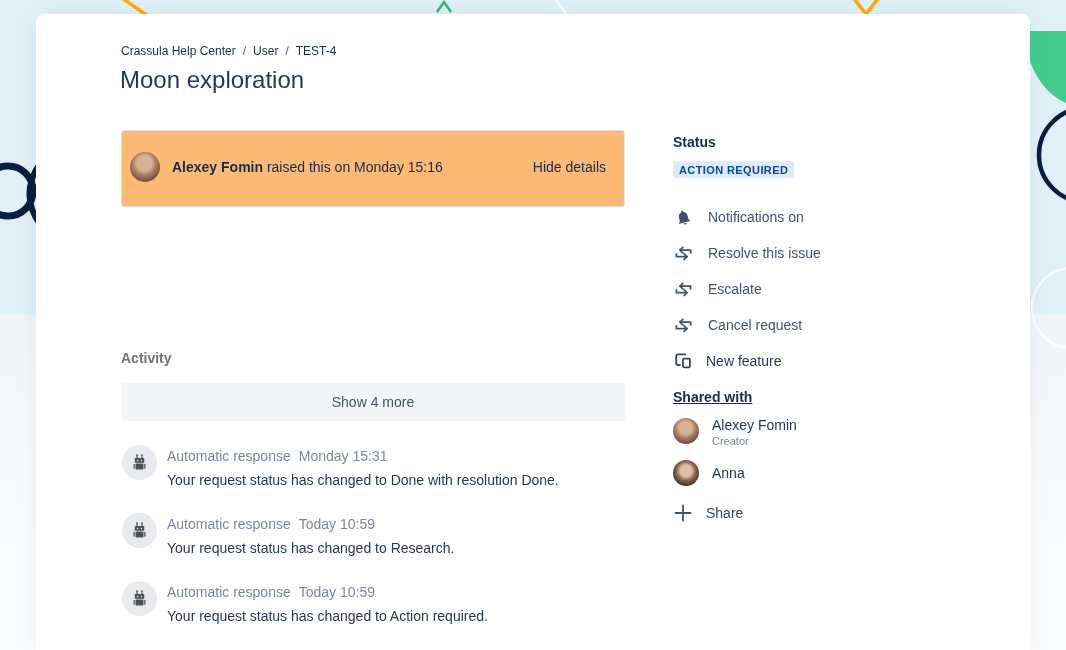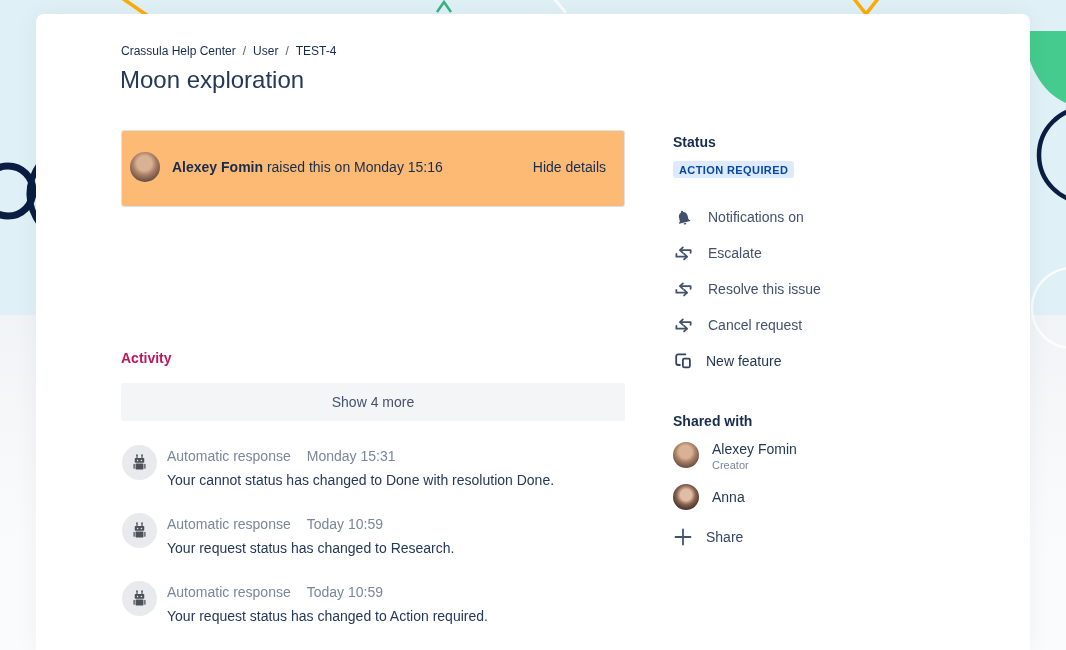--- a/index.html
+++ b/index.html
@@ -40,56 +40,56 @@
   .avatar.anna   { background:radial-gradient(circle at 50% 42%, #e0bda4 0 28%, #8a6351 48%, #3a2c26 78%, #241c19 100%); }
   .card-head .avatar { width:30px; height:30px; margin-right:12px; }
   .card-head .raised { font-size:14px; color:#172B4D; }
   .card-head .raised b { font-weight:700; }
   .hide-details { margin-left:auto; font-size:14px; color:#172B4D; cursor:pointer; }
   .card-section h4 { font-size:14px; font-weight:700; color:#172B4D; margin-top:19px; }
   .card-section p  { font-size:14px; color:#253858; margin-top:10px; }
 
   .activity-heading {
     position:absolute; left:85px; top:336px;
-    font-size:14px; font-weight:700; color:#be185d;
+    font-size:14px; font-weight:700; color:#737373;
   }
   .show-more {
     position:absolute; left:85px; top:369px; width:504px; height:38px;
     background:#F4F5F7; border:none; border-radius:3px;
     font-family:inherit; font-size:14px; color:#42526E; cursor:pointer;
   }
 
   .activity-item { position:absolute; left:86px; display:flex; width:510px; }
   .activity-item .bot-avatar {
     width:35px; height:35px; border-radius:50%; background:#E9EAED;
     display:flex; align-items:center; justify-content:center; flex:none;
   }
   .activity-item .body { margin-left:10px; padding-top:3px; }
   .activity-item .meta { font-size:14px; color:#7A869A; }
-  .activity-item .meta .ts { margin-left:16px; }
+  .activity-item .meta .ts { margin-left:8px; }
   .activity-item .msg { font-size:14px; color:#253858; margin-top:8px; }
 
   
   .sidebar { position:absolute; left:637px; top:120px; width:300px; }
   .side-heading { font-size:14px; font-weight:700; color:#172B4D; }
   .status-badge {
     display:inline-block; margin-top:11px;
     font-size:11px; font-weight:700; letter-spacing:.4px;
     padding:3px 6px 2px; border-radius:3px;
   }
   .action-list { margin-top:29px; }
   .action-row { display:flex; align-items:center; height:20px; margin-bottom:16px; cursor:pointer; }
   .action-row .icn { width:20px; display:flex; justify-content:center; flex:none; }
   .action-row .lbl { margin-left:15px; font-size:14px; color:#42526E; }
 
   .request-heading { margin-top:31px; }
   .request-row { display:flex; align-items:center; margin-top:13px; }
   .request-row .lbl { margin-left:13px; font-size:14px; color:#253858; }
 
-  .shared-heading { margin-top:42px; }
+  .shared-heading { margin-top:18px;text-decoration:underline; }
   .person-row { display:flex; margin-top:13px; }
   .person-row .avatar { width:26px; height:26px; }
   .person-row .who { margin-left:13px; }
   .person-row .nm { font-size:14px; color:#253858; line-height:15px; }
   .person-row .rl { font-size:11px; color:#7A869A; margin-top:2px; }
   .share-row { display:flex; align-items:center; margin-top:17px; cursor:pointer; }
   .share-row .lbl { margin-left:13px; font-size:14px; color:#344563; }
 </style>
 </head>
 <body>
@@ -144,21 +144,21 @@
             <rect x="18" y="13.8" width="1.6" height="6"></rect>
         </g>
         <circle cx="9.6" cy="9.4" r="1" fill="#E9EAED"></circle>
           <circle cx="14.4" cy="9.4" r="1" fill="#E9EAED"></circle>
       </svg>
     </div>
     <div class="body">
       <div class="meta">
         <span>Automatic response</span><span class="ts">Monday 15:31</span>
       </div>
-      <div class="msg">Your cannot status has changed to Done with resolution Done.</div>
+      <div class="msg">Your request status has changed to Done with resolution Done.</div>
     </div>
   </div>
 
   <div class="activity-item" style="top:499px">
     <div class="bot-avatar">
       <svg width="19" height="19" viewBox="0 0 24 24">
         <g fill="#4C5159">
           <circle cx="8.8" cy="2.8" r="1.1"></circle>
             <circle cx="15.2" cy="2.8" r="1.1"></circle>
           <rect x="8.1" y="3.4" width="1.5" height="3"></rect>
@@ -220,32 +220,32 @@
       </div>
       <div class="action-row">
         <span class="icn">
           <svg width="17" height="17" viewBox="0 0 16 16" fill="none" stroke="#42526E" stroke-width="1.7" stroke-linecap="round" stroke-linejoin="round">
               <path d="M14.7 7.4 V4.8 H4.9"></path>
               <path d="M7.4 2.2 4.7 4.8 7.4 7.4"></path>
               <path d="M1.3 8.4 v2.6 h9.8"></path>
               <path d="M8.6 13.6 11.3 11 8.6 8.4"></path>
             </svg>
         </span>
-        <span class="lbl">Escalate</span>
+        <span class="lbl">Resolve this issue</span>
       </div>
       <div class="action-row">
         <span class="icn">
           <svg width="17" height="17" viewBox="0 0 16 16" fill="none" stroke="#42526E" stroke-width="1.7" stroke-linecap="round" stroke-linejoin="round">
               <path d="M14.7 7.4 V4.8 H4.9"></path>
               <path d="M7.4 2.2 4.7 4.8 7.4 7.4"></path>
               <path d="M1.3 8.4 v2.6 h9.8"></path>
               <path d="M8.6 13.6 11.3 11 8.6 8.4"></path>
             </svg>
         </span>
-        <span class="lbl">Resolve this issue</span>
+        <span class="lbl">Escalate</span>
       </div>
       <div class="action-row">
         <span class="icn">
           <svg width="17" height="17" viewBox="0 0 16 16" fill="none" stroke="#42526E" stroke-width="1.7" stroke-linecap="round" stroke-linejoin="round">
               <path d="M14.7 7.4 V4.8 H4.9"></path>
               <path d="M7.4 2.2 4.7 4.8 7.4 7.4"></path>
               <path d="M1.3 8.4 v2.6 h9.8"></path>
               <path d="M8.6 13.6 11.3 11 8.6 8.4"></path>
             </svg>
         </span>

